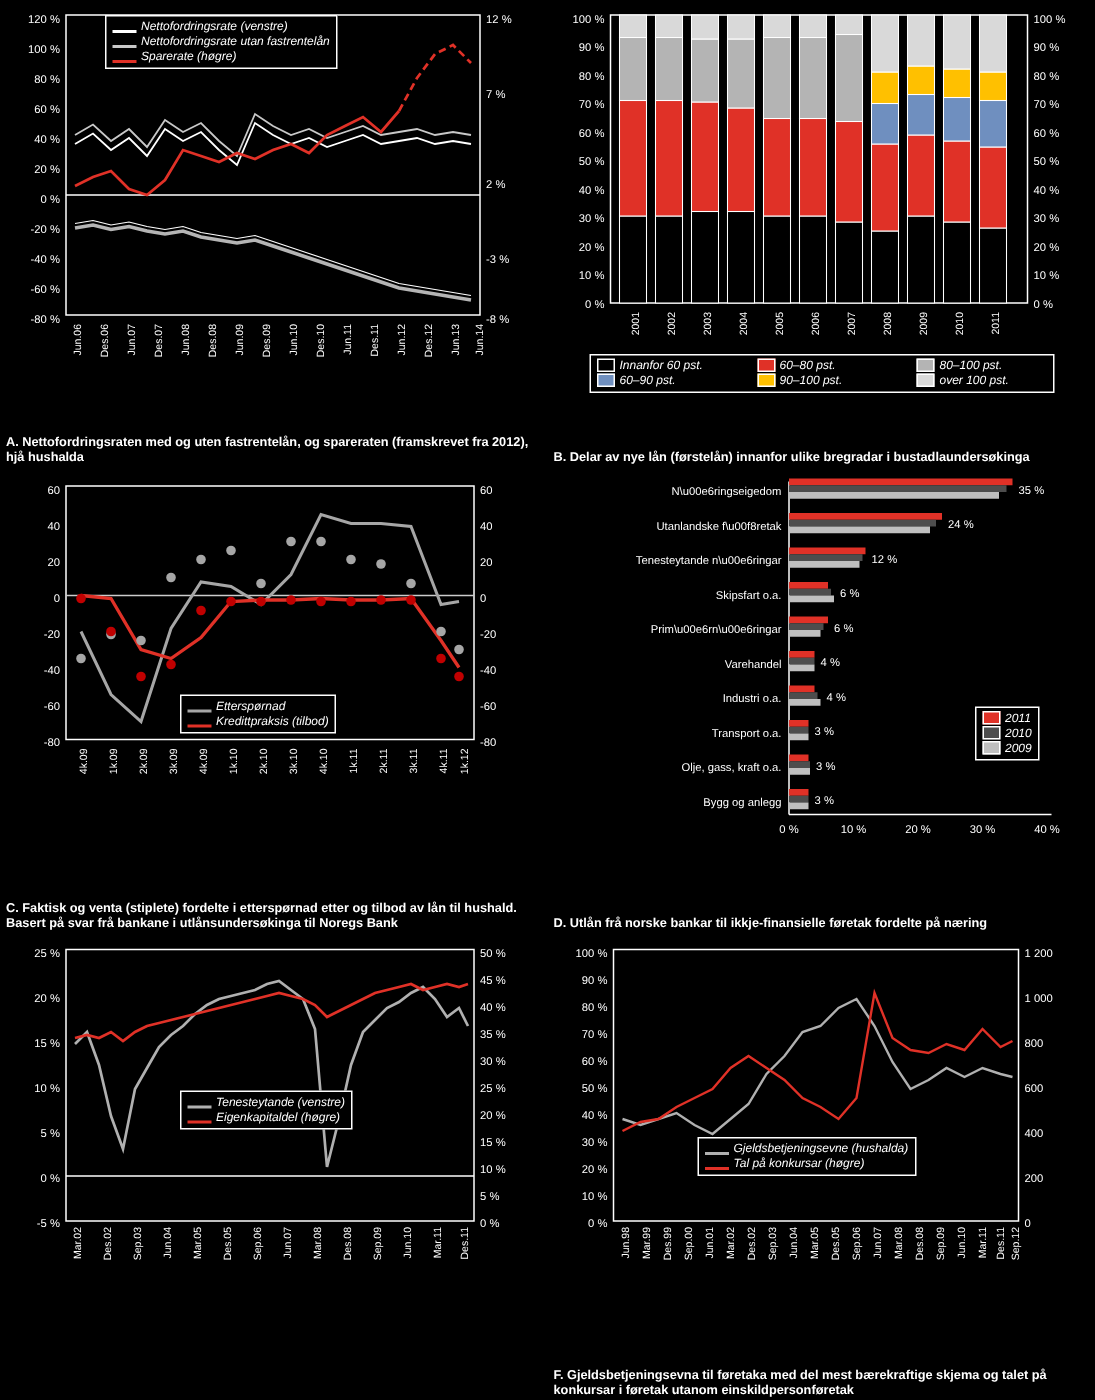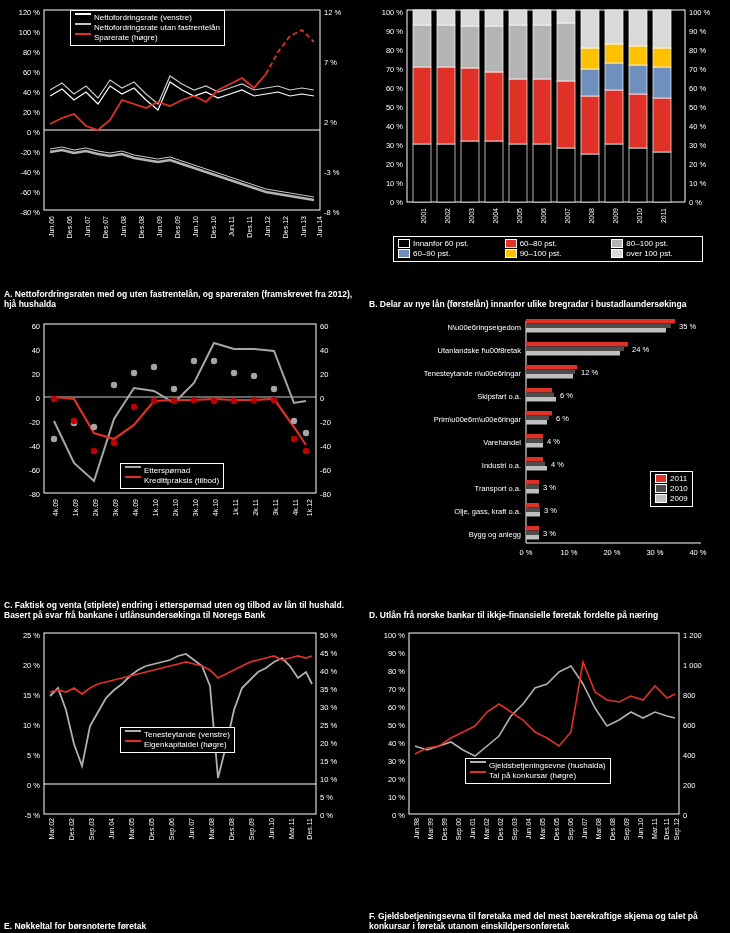--- a/index.html
+++ b/index.html
@@ -5,21 +5,21 @@
   html,body{margin:0;padding:0;background:#000;}
   body{width:730px;height:933px;font-family:"Liberation Sans",sans-serif;color:#fff;overflow:hidden;}
   .grid{display:grid;grid-template-columns:365px 365px;grid-template-rows:311px 311px 311px;width:730px;height:672px;}
   .cell{position:relative;box-sizing:border-box;padding:4px 6px 2px 6px;}
   .caption{position:absolute;left:4px;right:4px;bottom:2px;font-size:8.5px;line-height:10px;font-weight:bold;color:#fff;}
   svg{display:block;}
   text{font-family:"Liberation Sans",sans-serif;}
   .ticklbl{font-size:7.5px;fill:#fff;}
   .xlbl{font-size:7px;fill:#fff;}
   .legbox{position:absolute;font-size:8px;color:#fff;}
-  .legrow{display:flex;align-items:flex-start;gap:3px;margin-bottom:1px;}
+  .legrow{display:flex;align-items:flex-end;gap:3px;margin-bottom:1px;font-style:italic;}
   .swatch{width:10px;height:7px;display:inline-block;border:0.5px solid #fff;}
   .lineswatch{width:16px;height:0;border-top:2px solid #fff;display:inline-block;}
   .legpanel{border:1px solid #fff;background:#000;padding:2px 4px;}
 </style>
 </head>
 <body>
 
 <div class="grid">
 
   <div class="cell">
@@ -336,21 +336,21 @@
       <div class="legrow">
         <span class="lineswatch" style="border-color:#a6a6a6;border-top-width:2.5px"></span>
         <span>Etterspørnad</span>
       </div>
       <div class="legrow">
         <span class="lineswatch" style="border-color:#e03127;border-top-width:2.5px"></span>
         <span>Kredittpraksis (tilbod)</span>
       </div>
     </div>
 
-    <div class="caption">C. Faktisk og venta (stiplete) endring i etterspørnad uten og tilbod av lån til hushald. Basert på svar frå bankane i utlånsundersøkinga til Noregs Bank</div>
+    <div class="caption">C. Faktisk og venta (stiplete) fordelte i etterspørnad etter og tilbod av lån til hushald. Basert på svar frå bankane i utlånsundersøkinga til Noregs Bank</div>
   </div>
 
   <div class="cell">
     <svg width="353" height="250" viewBox="0 0 353 250">
 
       <g class="ticklbl" text-anchor="end" font-size="8">
         <text x="150" y="15">N\u00e6ringseigedom</text>
         <text x="150" y="38">Utanlandske f\u00f8retak</text>
         <text x="150" y="61">Tenesteytande n\u00e6ringar</text>
         <text x="150" y="84">Skipsfart o.a.</text>
@@ -500,21 +500,20 @@
       <div class="legrow">
         <span class="lineswatch" style="border-color:#b0b0b0;border-top-width:2px"></span>
         <span>Tenesteytande (venstre)</span>
       </div>
       <div class="legrow">
         <span class="lineswatch" style="border-color:#e03127;border-top-width:2px"></span>
         <span>Eigenkapitaldel (høgre)</span>
       </div>
     </div>
 
-    <div class="caption">E. Nøkkeltal for børsnoterte føretak</div>
   </div>
 
   <div class="cell">
     <svg width="353" height="250" viewBox="0 0 353 250">
       <g class="ticklbl" text-anchor="end">
         <text x="34" y="12">100 %</text>
           <text x="34" y="30">90 %</text>
           <text x="34" y="48">80 %</text>
         <text x="34" y="66">70 %</text>
           <text x="34" y="84">60 %</text>

